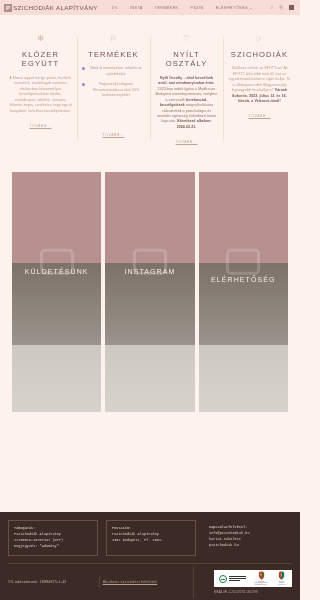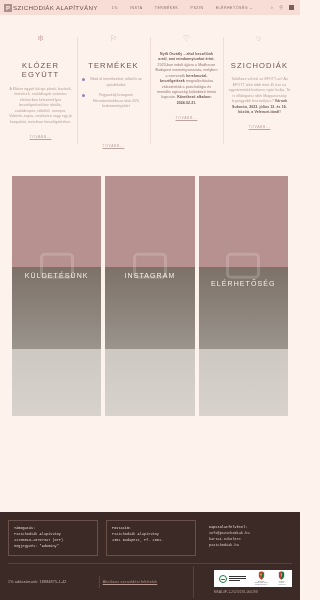--- a/index.html
+++ b/index.html
@@ -49,21 +49,21 @@
   .feat + .feat::before {
     content: ""; position: absolute; left: 0; top: 4px; bottom: 4px;
     width: 1px; background: #f2ded6;
   }
   .feat-icon {
     height: 12px; display: flex; align-items: center; justify-content: center;
     color: #d4b3ab; font-size: 8px; line-height: 1;
   }
   .feat-title {
     font-size: 7.6px; letter-spacing: 1.1px; color: #6d5450;
-    margin-top: 16px; line-height: 1.25; font-weight: 400;
+    margin-top: 5px; line-height: 1.25; font-weight: 400;
   }
   .feat-body {
     margin-top: 7px; font-size: 3.5px; line-height: 1.55;
     color: #b69b95; letter-spacing: .1px;
   }
   .feat-body.dark { color: #8d716c; }
   .feat-body b { color: #6d5450; font-weight: 700; }
   .bullet-row { display: flex; gap: 2px; margin-bottom: 5px; text-align: center; }
   .bullet-dot {
     width: 3px; height: 3px; border-radius: 50%; background: #9b7fbe;
@@ -195,20 +195,21 @@
         <div class="bullet-row">
           <span class="bullet-dot"></span>
           <span class="bullet-txt">Fogyaztrálj Instagram Hírcsatornánkba az akár 20% kedvezményekért</span>
         </div>
       </div>
       <div class="more" style="margin-top:34px">TOVÁBB...</div>
     </div>
 
     <div class="feat">
       <div class="feat-icon">♡</div>
+      <div class="feat-title">NYÍLT OSZTÁLY</div>
       <div class="feat-body dark"><b>Nyílt Osztály – ahol beszélünk arról, ami mindannyiunkat érint.</b> 2023-ban indult újjáva a Madhouse Budapest eseménysorozata, melyben a szervezők <b>kerekasztal-beszélgetések</b> megvalósítására választották a pszichológia és mentális egészség különböző témái kapcsán. <b>Következő alkalom: 2024.02.21.</b></div>
       <div class="more">TOVÁBB...</div>
     </div>
 
     <div class="feat">
       <div class="feat-icon">☞</div>
       <div class="feat-title">SZICHODIÁK</div>
       <div class="feat-body">Találkozz velünk az EFOTT-on! Az EFOTT idén több mint 45 éve az egyetemisták kedvenc nyári bulija. Te is ellátogatsz idén Magyarország legnagyobb fesztiváljára? <b>Várunk Sukorón, 2023. július 12. és 16. között, a Velencei-tónál!</b></div>
       <div class="more">TOVÁBB...</div>
     </div>

